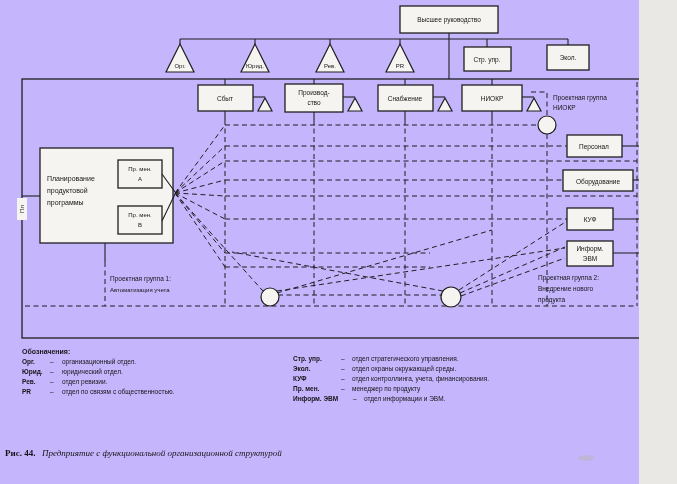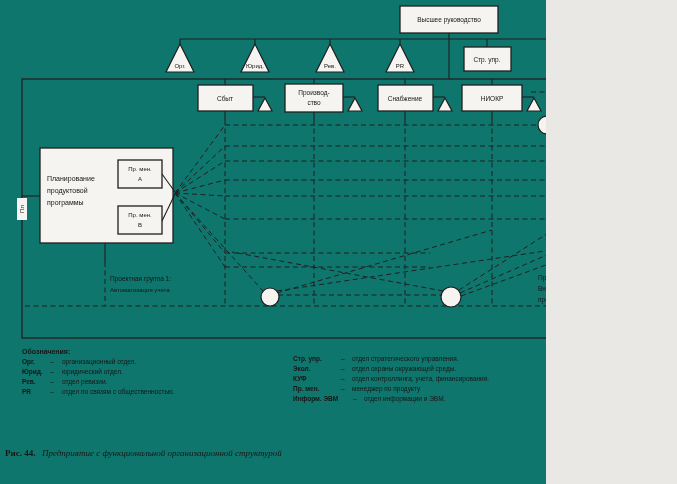--- a/index.html
+++ b/index.html
@@ -1,16 +1,16 @@
 <!DOCTYPE html>
 <html><head>
 <meta charset="utf-8">
 <style>
   html,body{margin:0;padding:0;background:#e9e8e4;}
-  .page{position:relative;width:546px;height:484px;background:#0f766e;overflow:hidden;}
+  .page{position:relative;width:639px;height:484px;background:#c4b5fd;overflow:hidden;}
   svg{display:block;}
   svg text{font-family:"Liberation Sans",sans-serif;fill:#161616;}
   .t6{font-size:6px;}
   .t65{font-size:6.5px;}
   .t7{font-size:7px;}
   .t9s{font-size:9px;font-family:"Liberation Serif",serif;}
   .bold{font-weight:bold;}
   .ital{font-style:italic;}
   .mid{text-anchor:middle;}
   .ln{stroke:#1f1f1f;stroke-width:1.1;fill:none;}

